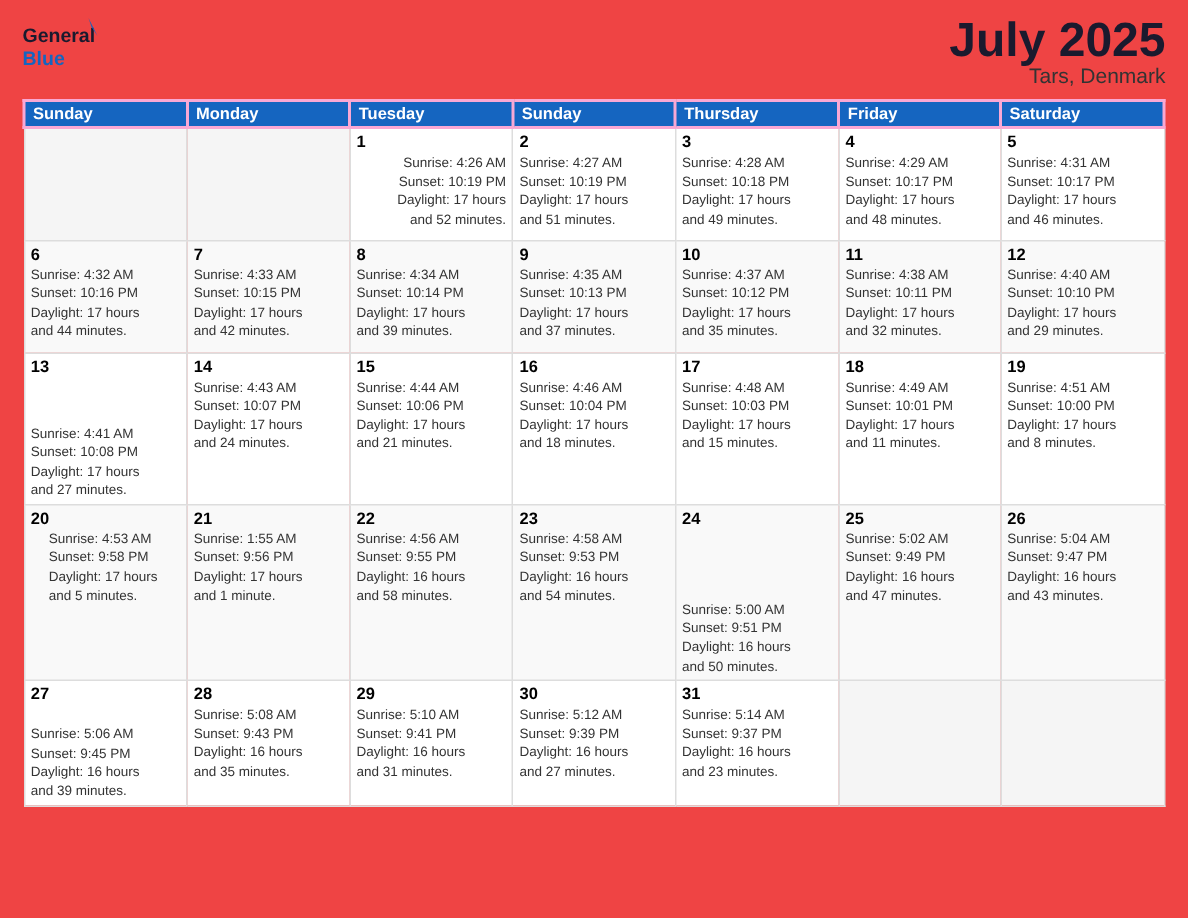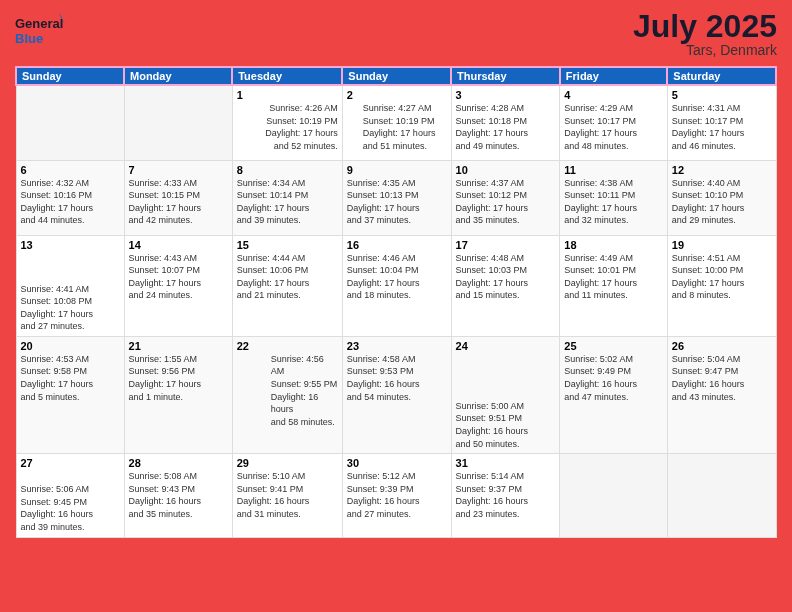--- a/index.html
+++ b/index.html
@@ -117,21 +117,21 @@
           <td class="empty"></td>
           <td>
             <span class="day-num">1</span>
             <div class="day-info" style="white-space: pre-line; text-align: right;">Sunrise: 4:26 AM
 Sunset: 10:19 PM
 Daylight: 17 hours
 and 52 minutes.</div>
           </td>
           <td>
             <span class="day-num">2</span>
-            <div class="day-info" style="white-space: pre-line; margin-left: 16px;">Sunrise: 4:27 AM
+            <div class="day-info" style="white-space: pre-line;">Sunrise: 4:27 AM
 Sunset: 10:19 PM
 Daylight: 17 hours
 and 51 minutes.</div>
           </td>
           <td>
             <span class="day-num">3</span>
             <div class="day-info" style="white-space: pre-line;">Sunrise: 4:28 AM
 Sunset: 10:18 PM
 Daylight: 17 hours
 and 49 minutes.</div>
@@ -249,35 +249,35 @@
             <span class="day-num">19</span>
             <div class="day-info" style="white-space: pre-line;">Sunrise: 4:51 AM
 Sunset: 10:00 PM
 Daylight: 17 hours
 and 8 minutes.</div>
           </td>
         </tr>
         <tr>
           <td>
             <span class="day-num">20</span>
-            <div class="day-info" style="white-space: pre-line;">Sunrise: 4:53 AM
+            <div class="day-info" style="white-space: pre-line; margin-left: 12px;">Sunrise: 4:53 AM
 Sunset: 9:58 PM
 Daylight: 17 hours
 and 5 minutes.</div>
           </td>
           <td>
             <span class="day-num">21</span>
             <div class="day-info" style="white-space: pre-line;">Sunrise: 1:55 AM
 Sunset: 9:56 PM
 Daylight: 17 hours
 and 1 minute.</div>
           </td>
           <td>
             <span class="day-num">22</span>
-            <div class="day-info" style="white-space: pre-line; margin-left: 34px;">Sunrise: 4:56 AM
+            <div class="day-info" style="white-space: pre-line;">Sunrise: 4:56 AM
 Sunset: 9:55 PM
 Daylight: 16 hours
 and 58 minutes.</div>
           </td>
           <td>
             <span class="day-num">23</span>
             <div class="day-info" style="white-space: pre-line;">Sunrise: 4:58 AM
 Sunset: 9:53 PM
 Daylight: 16 hours
 and 54 minutes.</div>

